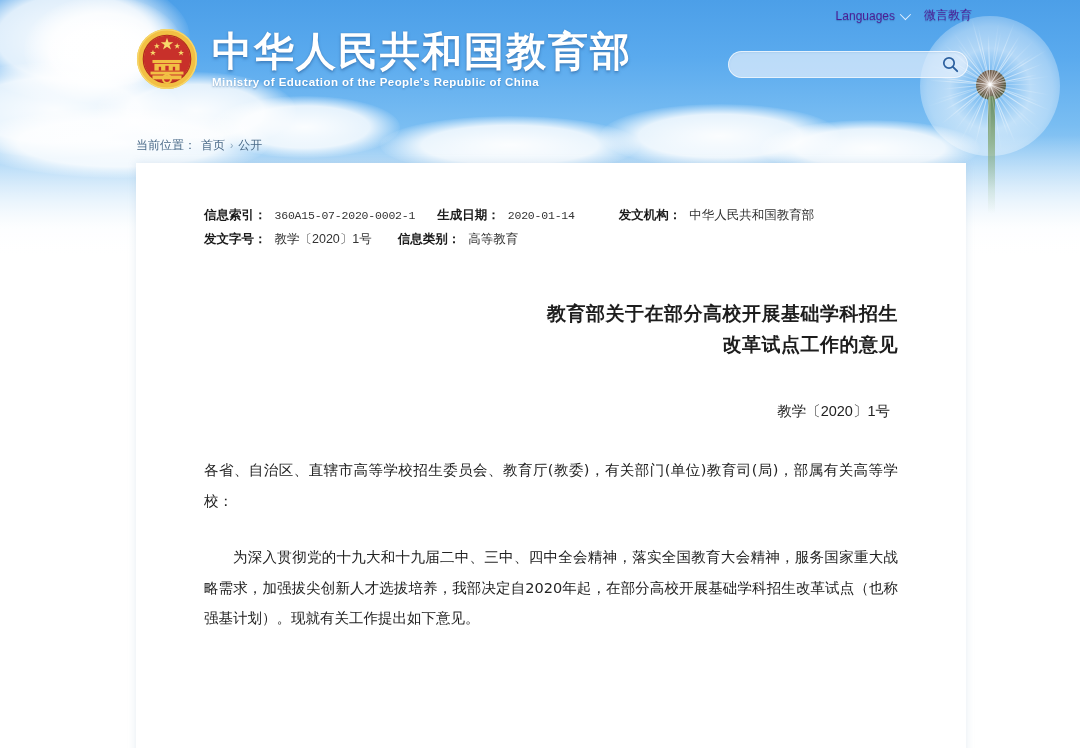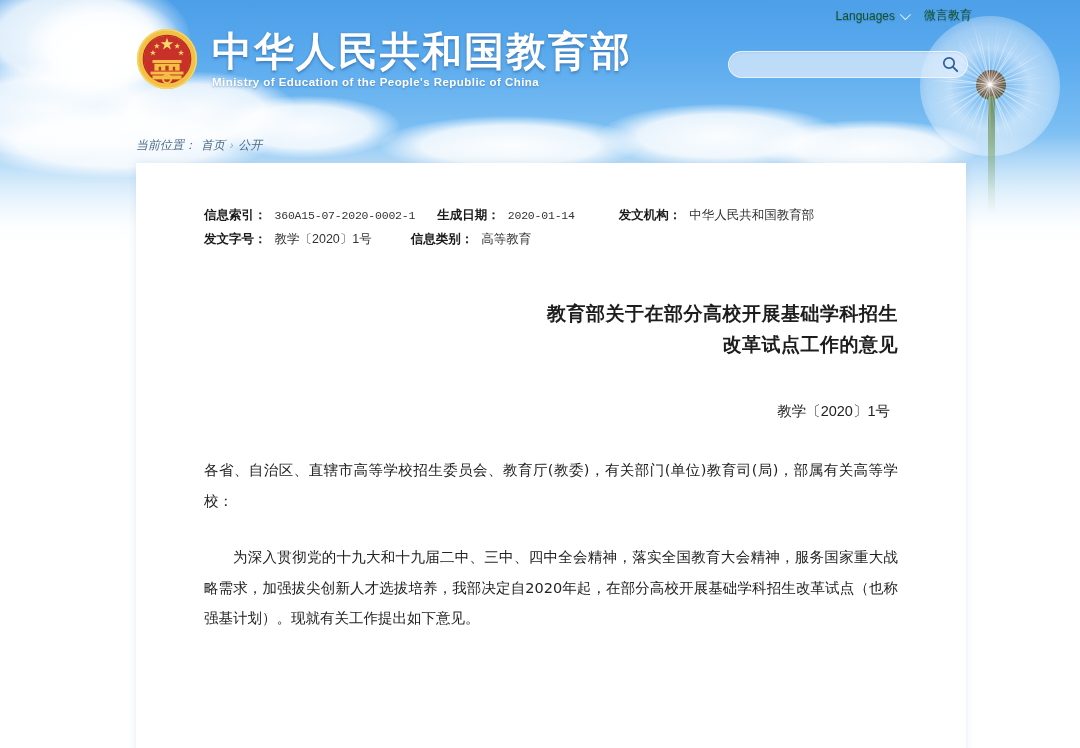--- a/index.html
+++ b/index.html
@@ -80,21 +80,21 @@
   }
 
   
   .top-links {
     position: absolute; right: 108px; top: 7px;
     display: flex; align-items: center; gap: 16px;
     font-size: 12px; color: #eaf4ff;
     text-shadow: 0 1px 1px rgba(30,80,140,0.35);
     z-index: 20;
   }
-  .top-links a { color: #14532d; text-decoration: none; display: flex; align-items: center; gap: 5px; }
+  .top-links a { color: #4c1d95; text-decoration: none; display: flex; align-items: center; gap: 5px; }
   .chev { display: inline-block; width: 8px; height: 8px;
     border-right: 1.4px solid #e2f0ff; border-bottom: 1.4px solid #e2f0ff;
     transform: rotate(45deg) translateY(-2px); }
 
   
   .search-wrap {
     position: absolute; right: 112px; top: 51px;
     width: 240px; height: 27px; z-index: 20;
   }
   .search-box {
@@ -132,21 +132,21 @@
   .logo-en {
     font-size: 11.5px; color: #ffffff; letter-spacing: 0.45px;
     margin-top: 4px; font-weight: bold;
     text-shadow: 0 1px 2px rgba(40,95,155,0.5);
   }
 
   
   .breadcrumb {
     position: absolute; left: 136px; top: 137px;
     font-size: 12px; color: #4a6a88; z-index: 15;
-    display: flex; align-items: center; gap: 5px; font-style: italic;
+    display: flex; align-items: center; gap: 5px;
   }
   .breadcrumb a { color: #4a6a88; text-decoration: none; }
   .breadcrumb .sep { color: #8aa6bd; font-size: 10px; }
 
   
   .card {
     position: absolute; left: 136px; top: 163px;
     width: 830px; min-height: 600px;
     background: #ffffff;
     box-shadow: 0 0 8px rgba(130,165,195,0.22);
@@ -154,21 +154,21 @@
     padding: 40px 68px 0 68px;
   }
 
   
   .meta { font-size: 12.5px; color: #333; line-height: 1.95; }
   .meta .row { display: flex; align-items: baseline; white-space: nowrap; }
   .meta .lbl { font-weight: bold; color: #1a1a1a; flex: none; }
   .meta .val { margin-left: 8px; color: #333; }
   .meta .gap-a { margin-left: 22px; }
   .meta .gap-b { margin-left: 44px; }
-  .meta .gap-c { margin-left: 39px; }
+  .meta .gap-c { margin-left: 26px; }
   .mono { font-family: "Liberation Mono", "DejaVu Sans Mono", monospace; font-size: 11.5px; letter-spacing: -0.2px; }
 
   
   .doc-title {
     margin-top: 46px; text-align: right;
     font-size: 19px; font-weight: bold; color: #1d1d1d;
     line-height: 1.65; letter-spacing: 0.5px;
     font-family: "DejaVu Sans", "Liberation Sans", sans-serif;
   }
   .doc-number {

